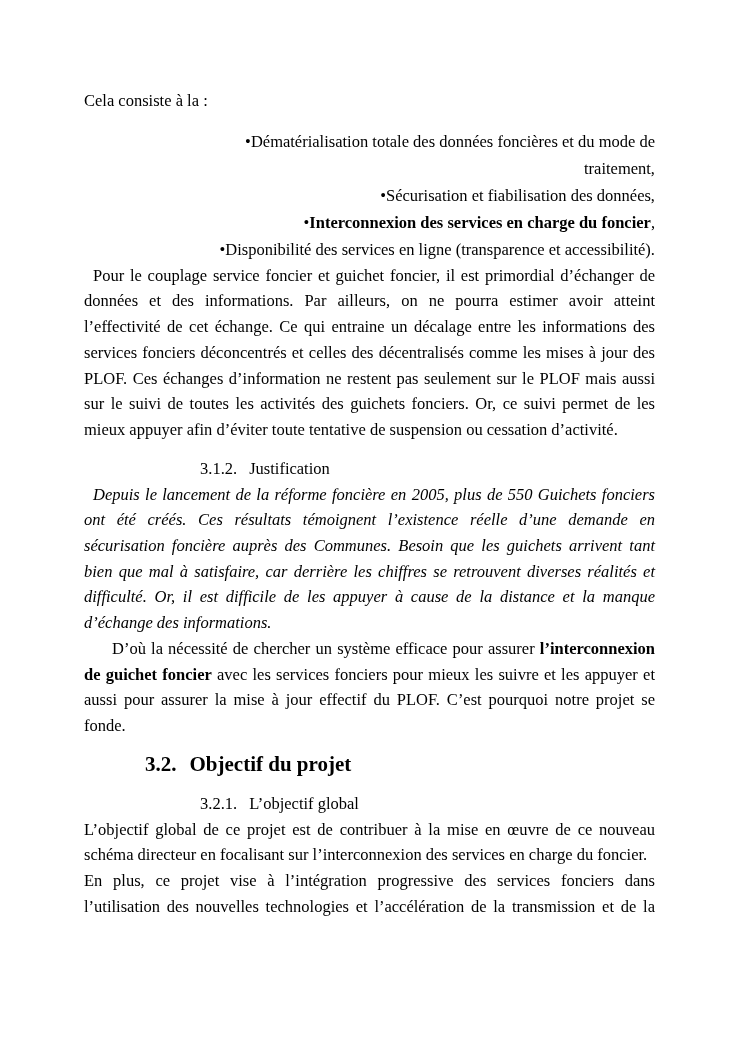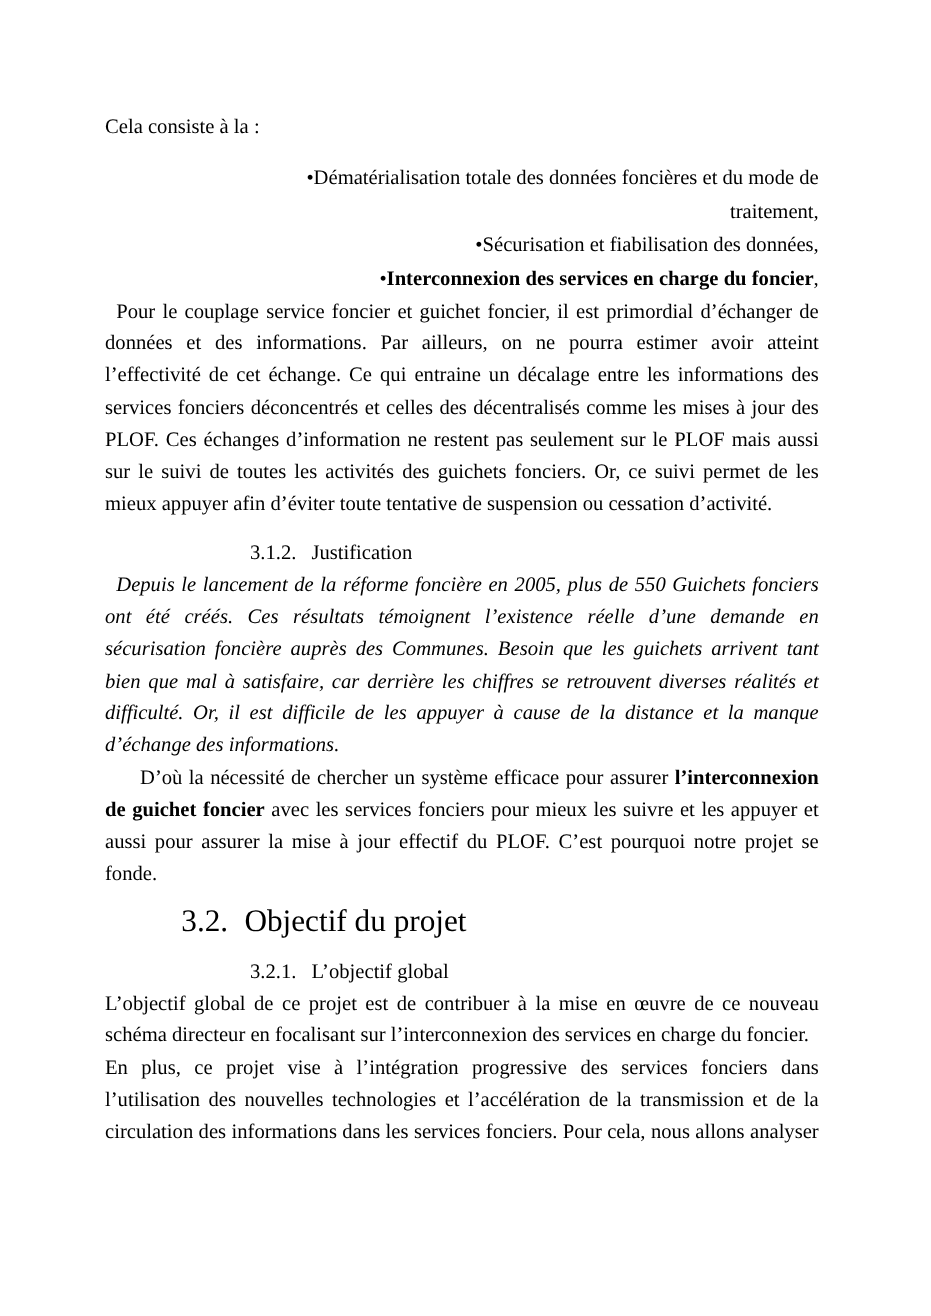--- a/index.html
+++ b/index.html
@@ -26,21 +26,21 @@
   .heading-b {
     margin-top:16px; line-height:26px; font-weight:bold; padding-left:20px;
   }
   .heading-b .h-title { margin-left:11px; }
 
   .heading-sub { margin-top:13px; line-height:26px; padding-left:116px; }
   .heading-sub .h-title { margin-left:12px;text-align:right; }
   .heading-sub-2 { margin-top:12px; }
 
   .heading-main {
-    margin-top:11px; line-height:29px; font-size:25px; padding-left:61px;
+    margin-top:11px; line-height:29px; font-size:21px; padding-left:61px;font-weight:bold;
   }
   .heading-main .h-title { margin-left:13px; }
 
   .para-couplage   { margin-top:6px; }
   .para-justif     { margin-top:6px;font-style:italic; }
   .para-necessite  { margin-top:2px; }
   .para-objectif   { margin-top:6px; }
   .para-enplus     { margin-top:12px; }
 
   .footer-rule {
@@ -63,20 +63,21 @@
 
 <div class="page">
   <div class="content">
 
     <p class="body">Cela consiste à la :</p>
 
     <ul class="bullet-list">
       <li><span class="marker">•</span><span><span>Dématérialisation totale des données foncières et du mode de traitement,</span></span></li>
       <li><span class="marker">•</span><span><span>Sécurisation et fiabilisation des données,</span></span></li>
       <li><span class="marker">•</span><span><b>Interconnexion des services en charge du foncier</b><span>,</span></span></li>
+      <li><span class="marker">•</span><span><span>Disponibilité des services en ligne (transparence et accessibilité).</span></span></li>
     </ul>
 
 
     <p class="body indent-sm para-couplage">Pour le couplage service foncier et guichet foncier, il est primordial d’échanger de données et des informations. Par ailleurs, on ne pourra estimer avoir atteint l’effectivité de cet échange. Ce qui entraine un décalage entre les informations des services fonciers déconcentrés et celles des décentralisés comme les mises à jour des PLOF. Ces échanges d’information ne restent pas seulement sur le PLOF mais aussi sur le suivi de toutes les activités des guichets fonciers. Or, ce suivi permet de les mieux appuyer afin d’éviter toute tentative de suspension ou cessation d’activité.</p>
 
     <div class="heading-sub">
       <span class="h-number">3.1.2.</span><span class="h-title">Justification</span>
     </div>
 
     <p class="body indent-sm para-justif">Depuis le lancement de la réforme foncière en 2005, plus de 550 Guichets fonciers ont été créés. Ces résultats témoignent l’existence réelle d’une demande en sécurisation foncière auprès des Communes. Besoin que les guichets arrivent tant bien que mal à satisfaire, car derrière les chiffres se retrouvent diverses réalités et difficulté. Or, il est difficile de les appuyer à cause de la distance et la manque d’échange des informations.</p>

